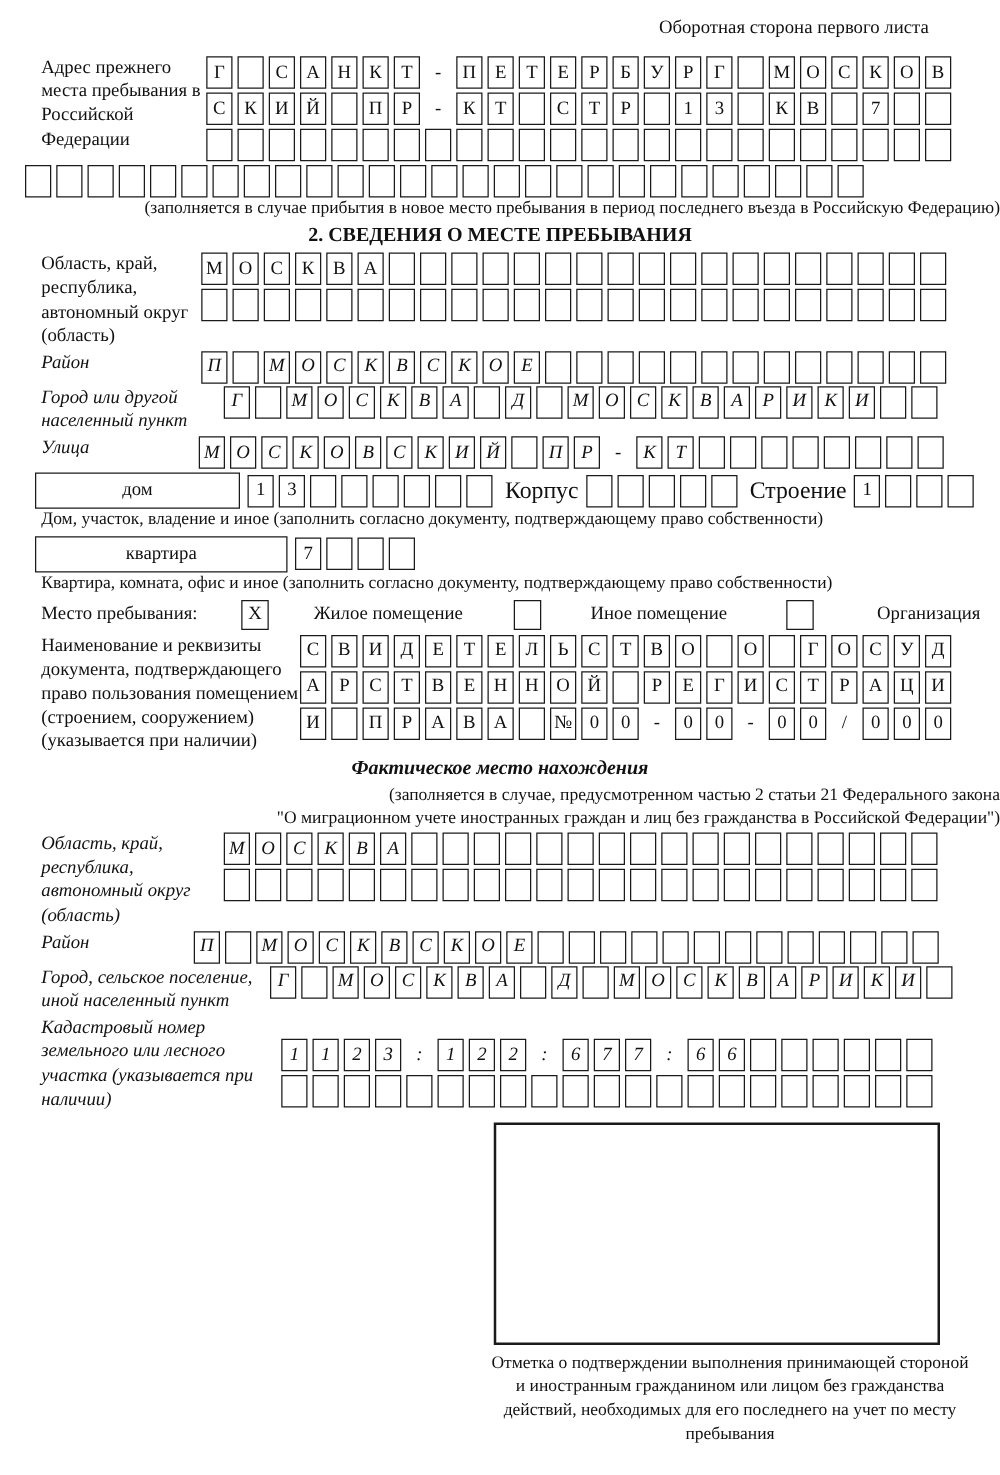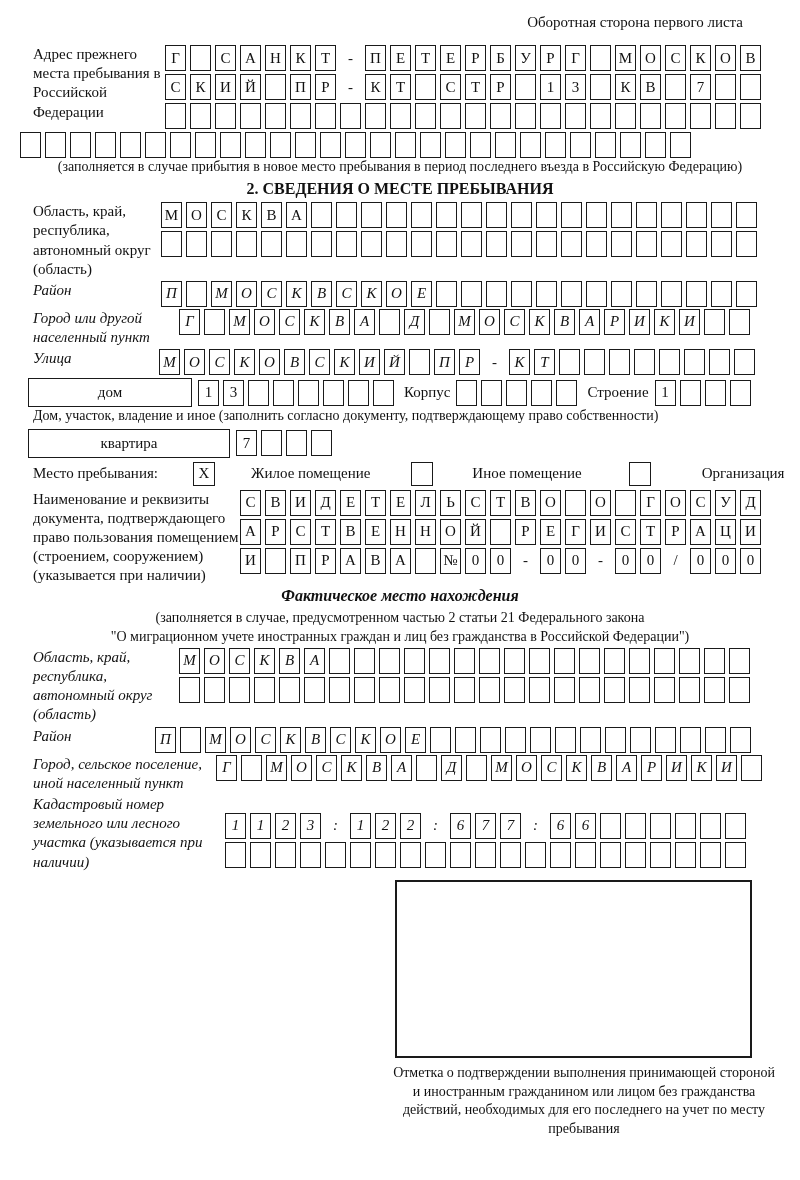--- a/index.html
+++ b/index.html
@@ -10,25 +10,25 @@
   .block{display:flex;align-items:flex-start;margin-left:33px;}
   .lbl{font-size:15px;line-height:1.28;flex:0 0 auto;}
   .rows{display:flex;flex-direction:column;row-gap:3px;}
   .crow{display:flex;flex-wrap:nowrap;}
   .cell,.sep{width:19px;height:24px;margin-right:4px;flex:0 0 auto;
              display:flex;align-items:center;justify-content:center;
              font-size:15px;line-height:1;}
   .cell{border:1.6px solid #1a1a1a;}
   .sep{border:1.6px solid transparent;}
   .note{font-size:14px;line-height:1.3;}
-  .center{text-align:center;}
+  .center{text-align:right;}
   .t-bold{font-weight:bold;font-size:16px;text-align:center;}
   .wbox{border:1.6px solid #1a1a1a;height:27px;display:flex;align-items:center;
         justify-content:center;font-size:15px;flex:0 0 auto;}
-  .inline-lab{font-size:15px;padding:0 6px;flex:0 0 auto;}
+  .inline-lab{font-size:19px;padding:0 6px;flex:0 0 auto;}
   .cb{width:20px;height:22px;border:1.6px solid #1a1a1a;display:flex;
       align-items:center;justify-content:center;font-size:15px;flex:0 0 auto;}
   .stayrow{display:flex;align-items:center;margin-left:33px;font-size:15px;gap:27px;}
   .stamp{border:2px solid #1a1a1a;width:353px;height:174px;margin:8px 0 0 395px;}
   .stamp-cap{width:392px;margin:6px 0 0 388px;text-align:center;
              font-size:14px;line-height:1.35;}
   .mt2{margin-top:2px;font-style:italic;}.mt3{margin-top:3px;margin-left:28px;}.mt4{margin-top:4px;}.mt14{margin-top:14px;}
 </style>
 </head>
 <body>
@@ -332,20 +332,21 @@
 
   <div class="block mt3" style="align-items:center">
     <div class="wbox" style="width:200px;margin-right:6px">квартира</div>
     <div class="crow">
         <div class="cell">7</div>
         <div class="cell"></div>
         <div class="cell"></div>
         <div class="cell"></div>
       </div>
   </div>
+  <div class="note" style="margin-left:33px">Квартира, комната, офис и иное (заполнить согласно документу, подтверждающему право собственности)</div>
 
   <div class="stayrow mt4">
     <span>Место пребывания:</span>
     <span class="cb" style="margin-left:8px">X</span>
     <span style="margin-left:9px">Жилое помещение</span>
     <span class="cb" style="margin-left:14px"></span>
     <span style="margin-left:12px">Иное помещение</span>
     <span class="cb" style="margin-left:20px"></span>
     <span style="margin-left:24px">Организация</span>
   </div>

